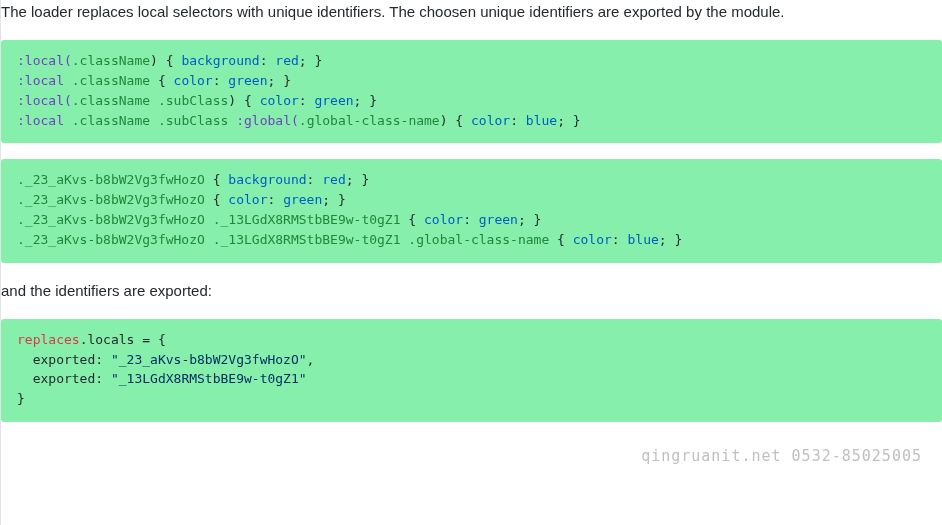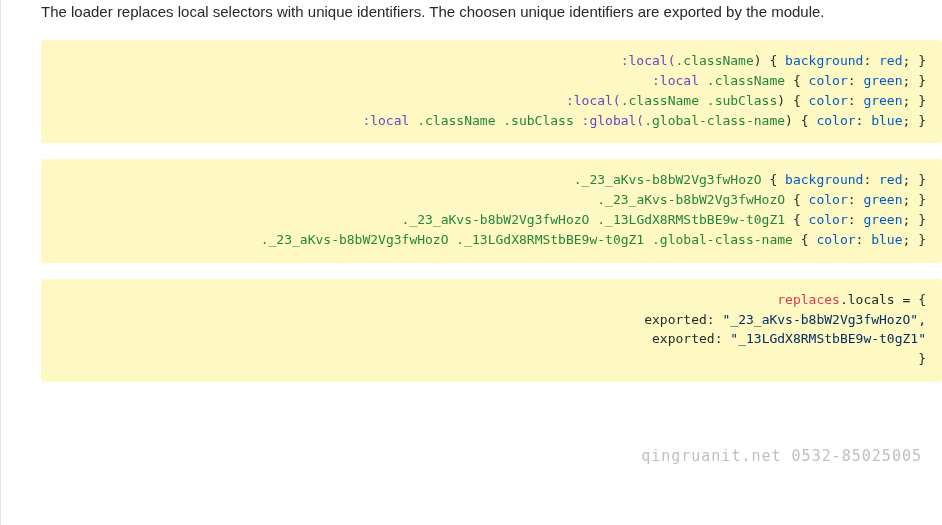--- a/index.html
+++ b/index.html
@@ -9,44 +9,42 @@
     }
     body {
       font-family: -apple-system, BlinkMacSystemFont, "Segoe UI", Helvetica, Arial, sans-serif;
       font-size: 15px;
       color: #24292e;
       line-height: 1.6;
       background: #fff;
     }
     .container {
       border-left: 1px solid #e1e4e8;
-      padding-left: 40px;
       padding-right: 0;
       width: 942px;
       height: 525px;
       position: relative;
       overflow: hidden;
     }
     .prose {
       margin: 0 0 16px 0;
       color: #24292e;
     }
     .prose.first {
       margin-top: 0;
     }
     pre {
-      background: #fef9c3;
+      background: #86efac;
       padding: 12px 16px;
       border-radius: 3px;
       overflow: auto;
       font-family: "SFMono-Regular", Consolas, "Liberation Mono", Menlo, monospace;
       font-size: 13px;
       line-height: 1.45;
       margin: 0 0 16px 0;
-      text-align: right;
     }
     code {
       white-space: pre;
     }
     .tok-selector { color: #6f42c1; }
     .tok-class { color: #22863a; }
     .tok-punct { color: #24292e; }
     .tok-prop { color: #005cc5; }
     .tok-value { color: #005cc5; }
     .tok-keyword { color: #d73a49; }
@@ -75,20 +73,21 @@
 <span class="tok-selector">:local </span><span class="tok-class">.className</span><span class="tok-punct"> { </span><span class="tok-prop">color</span><span class="tok-punct">: </span><span class="tok-value">green</span><span class="tok-punct">; }</span>
 <span class="tok-selector">:local(</span><span class="tok-class">.className</span><span class="tok-punct"> </span><span class="tok-class">.subClass</span><span class="tok-punct">) { </span><span class="tok-prop">color</span><span class="tok-punct">: </span><span class="tok-value">green</span><span class="tok-punct">; }</span>
 <span class="tok-selector">:local </span><span class="tok-class">.className</span><span class="tok-punct"> </span><span class="tok-class">.subClass</span><span class="tok-selector"> :global(</span><span class="tok-class">.global-class-name</span><span class="tok-punct">) { </span><span class="tok-prop">color</span><span class="tok-punct">: </span><span class="tok-value">blue</span><span class="tok-punct">; }</span></code></pre>
 
 
   <pre><code><span class="tok-class">._23_aKvs-b8bW2Vg3fwHozO</span><span class="tok-punct"> { </span><span class="tok-prop">background</span><span class="tok-punct">: </span><span class="tok-value">red</span><span class="tok-punct">; }</span>
 <span class="tok-class">._23_aKvs-b8bW2Vg3fwHozO</span><span class="tok-punct"> { </span><span class="tok-prop">color</span><span class="tok-punct">: </span><span class="tok-value">green</span><span class="tok-punct">; }</span>
 <span class="tok-class">._23_aKvs-b8bW2Vg3fwHozO</span><span class="tok-punct"> </span><span class="tok-class">._13LGdX8RMStbBE9w-t0gZ1</span><span class="tok-punct"> { </span><span class="tok-prop">color</span><span class="tok-punct">: </span><span class="tok-value">green</span><span class="tok-punct">; }</span>
 <span class="tok-class">._23_aKvs-b8bW2Vg3fwHozO</span><span class="tok-punct"> </span><span class="tok-class">._13LGdX8RMStbBE9w-t0gZ1</span><span class="tok-punct"> </span><span class="tok-class">.global-class-name</span><span class="tok-punct"> { </span><span class="tok-prop">color</span><span class="tok-punct">: </span><span class="tok-value">blue</span><span class="tok-punct">; }</span></code></pre>
 
+  <p class="prose">and the identifiers are exported:</p>
 
   <pre><code><span class="tok-keyword">replaces</span><span class="tok-plain">.locals = {</span>
 <span class="tok-plain">  exported</span><span class="tok-punct">: </span><span class="tok-string">"_23_aKvs-b8bW2Vg3fwHozO"</span><span class="tok-punct">,</span>
 <span class="tok-plain">  exported</span><span class="tok-punct">: </span><span class="tok-string">"_13LGdX8RMStbBE9w-t0gZ1"</span>
 <span class="tok-plain">}</span></code></pre>
 
   <div class="watermark">qingruanit.net 0532-85025005</div>
 
 </div>
 

